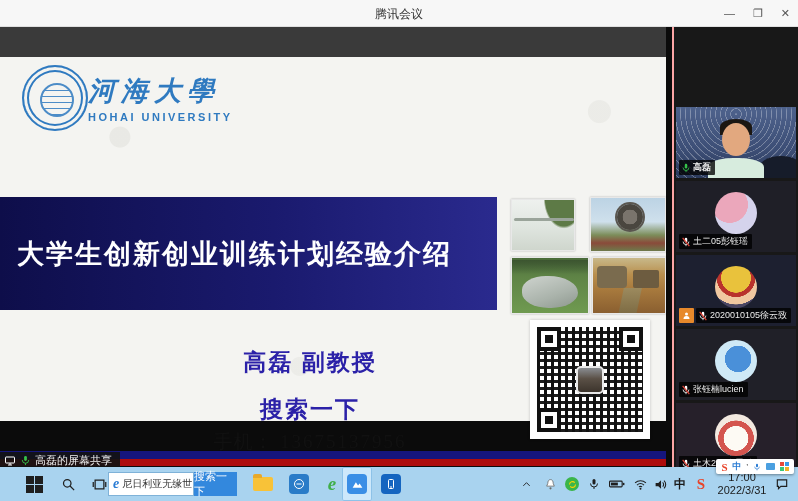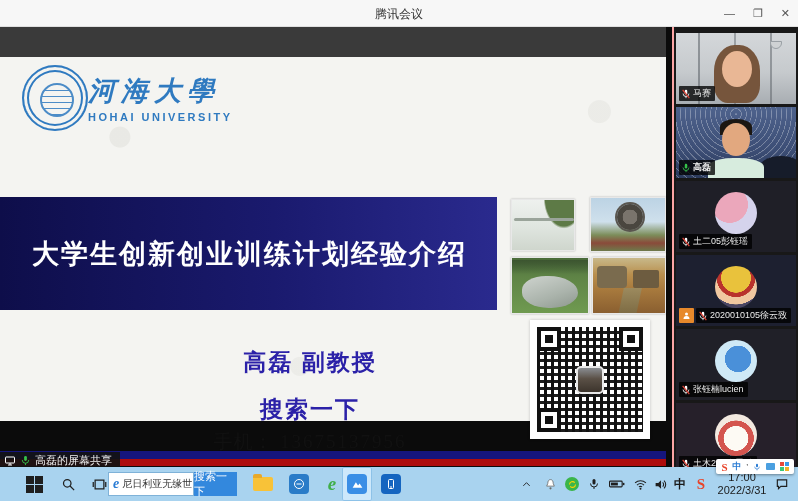--- a/index.html
+++ b/index.html
@@ -34,21 +34,21 @@
           background: repeating-linear-gradient(180deg, transparent 0 5px, #2f7ac0 5px 6px); opacity:.85; }
   .logotext { }
   .logo-cn { font-size:27px; color:#2f7ac0; font-weight:bold; font-style:italic; letter-spacing:6px;
              font-family:"Liberation Serif", serif; }
   .logo-en { font-size:11px; color:#2f7ac0; font-weight:bold; letter-spacing:2.5px; margin-top:2px; }
 
   
   .banner { position:absolute; left:0; top:140px; width:497px; height:113px;
             background:linear-gradient(90deg,#0e0e4a 0%, #1a1a6e 55%, #2a2a8e 100%);
             display:flex; align-items:center; }
-  .banner h1 { color:#fff; font-size:27px; font-weight:bold; letter-spacing:2px; padding-left:32px; }
+  .banner h1 { color:#fff; font-size:27px; font-weight:bold; letter-spacing:2px; padding-left:17px; }
 
   
   .photo { position:absolute; border:1px solid #e8e8e8; box-shadow:0 0 2px rgba(0,0,0,.25); }
   .ph1 { left:511px; top:142px; width:64px; height:52px;
          background:linear-gradient(180deg,#eef1ee 0%,#dfe5df 55%,#cfd6cd 100%); overflow:hidden; }
   .ph1::before { content:""; position:absolute; left:28px; top:-6px; width:34px; height:40px;
          background:radial-gradient(ellipse at 70% 10%, #5d7a46 0 55%, transparent 60%); }
   .ph1::after { content:""; position:absolute; left:2px; top:18px; width:60px; height:3px; background:#9aa49a; border-radius:2px; }
   .ph2 { left:590px; top:140px; width:76px; height:55px;
          background:linear-gradient(180deg,#bcd3e4 0%,#cfe0ec 45%,#7c8d5a 70%,#8a4a3a 85%,#6d7a4b 100%); overflow:hidden; }
@@ -249,39 +249,20 @@
             <path d="M5 11a7 7 0 0 0 14 0" fill="none" stroke="#35c24a" stroke-width="2"></path>
             <line x1="12" y1="18" x2="12" y2="22" stroke="#35c24a" stroke-width="2"></line>
           </svg>
       </span>
       <span>高磊的屏幕共享</span>
     </div>
   </div>
 
   <div class="sidebar">
 
-    <div class="tile" style="top:6px;">
-      <div class="v-woman">
-        <div class="frames"></div>
-          <div class="lamp"></div>
-          <div class="hair"></div>
-          <div class="face"></div>
-      </div>
-      <div class="nametag">
-        <span>
-          <svg width="10" height="10" viewBox="0 0 24 24">
-              <rect x="9" y="2" width="6" height="11" rx="3" fill="#fff"></rect>
-              <path d="M5 11a7 7 0 0 0 14 0" fill="none" stroke="#fff" stroke-width="2"></path>
-              <line x1="12" y1="18" x2="12" y2="22" stroke="#fff" stroke-width="2"></line>
-              <line x1="4" y1="2" x2="20" y2="22" stroke="#e04438" stroke-width="3"></line>
-            </svg>
-        </span>
-        <span>马赛</span>
-      </div>
-    </div>
 
     <div class="tile active" style="top:80px;font-weight:bold;">
       <div class="v-man">
         <div class="sil"></div>
           <div class="shirt"></div>
           <div class="hairm"></div>
           <div class="face"></div>
       </div>
       <div class="nametag">
         <span>

